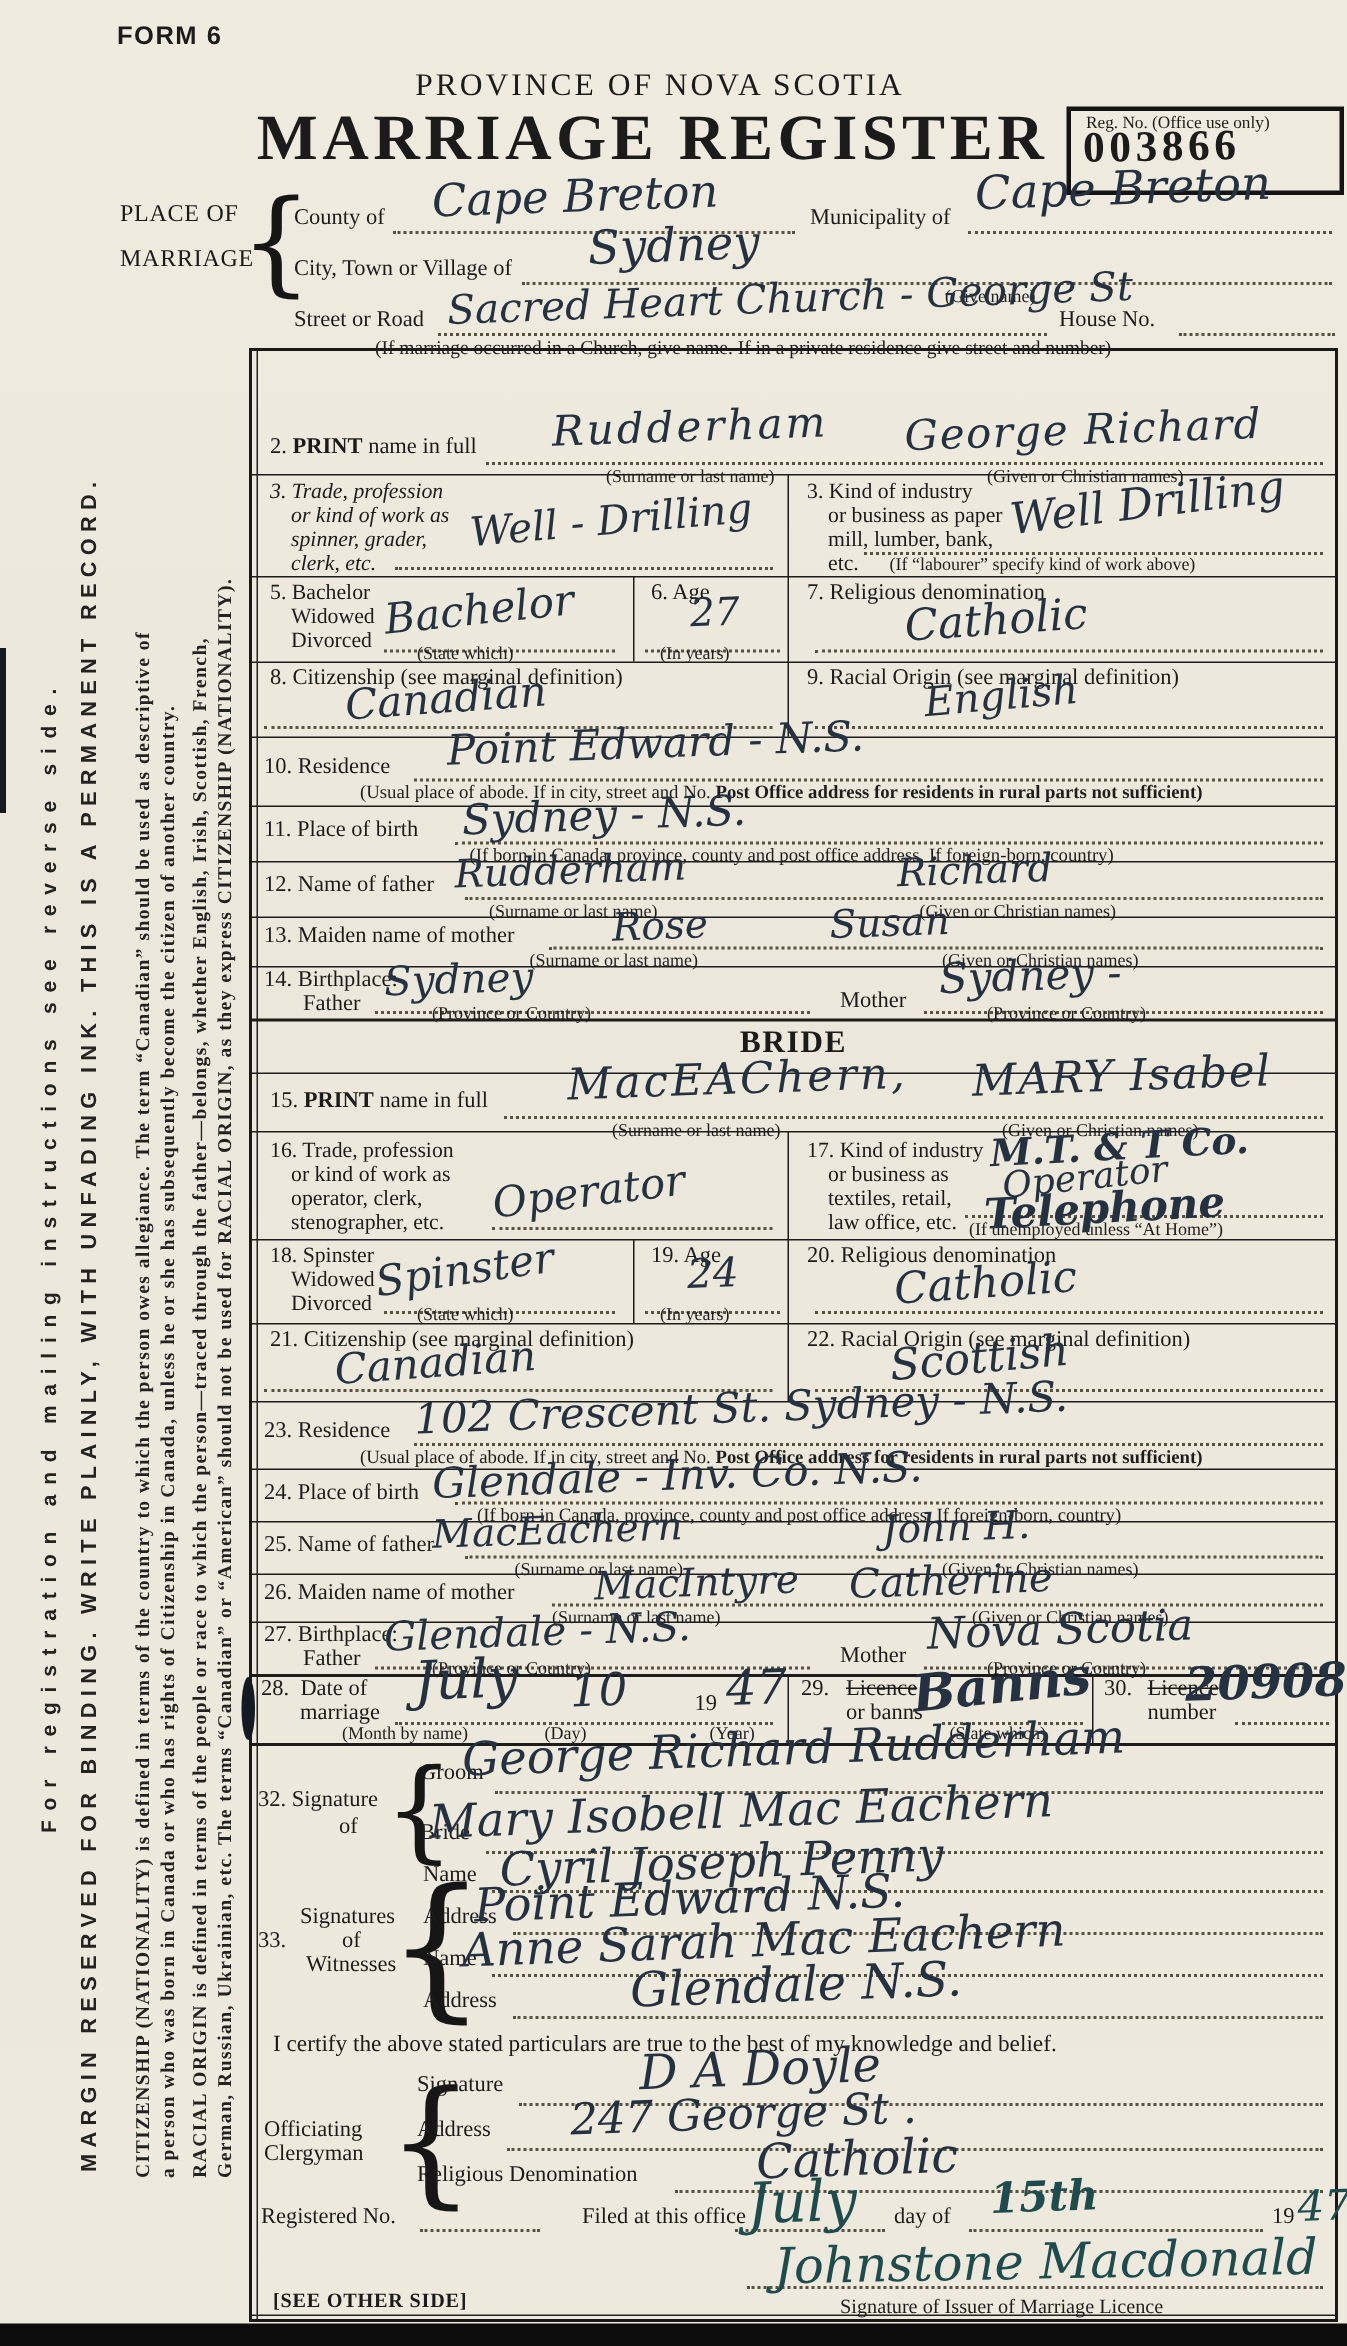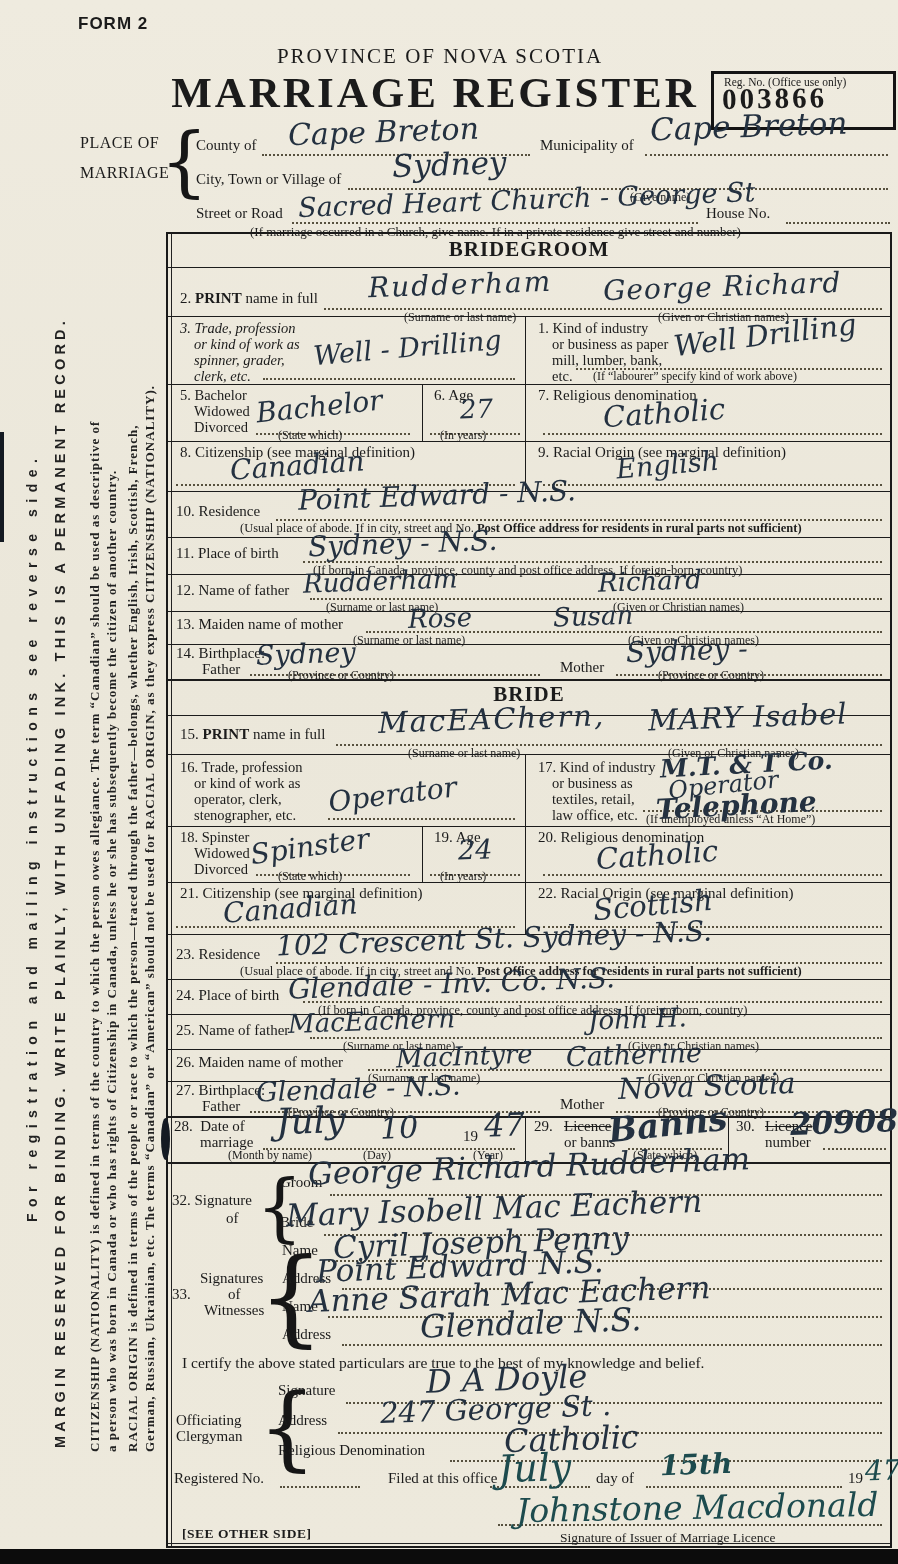--- a/index.html
+++ b/index.html
@@ -50,21 +50,21 @@
   <div class="vtext vsans" style="left:52px;top:1448px;font-size:14.5px;letter-spacing:4.2px;">MARGIN RESERVED FOR BINDING.  WRITE PLAINLY, WITH UNFADING INK.  THIS IS A PERMANENT RECORD.</div>
   <div class="vtext vserif" style="left:86px;top:1452px;font-size:13px;letter-spacing:1px;">
     <div>CITIZENSHIP (NATIONALITY) is defined in terms of the country to which the person owes allegiance.  The term “Canadian” should be used as descriptive of</div>
     <div>a person who was born in Canada or who has rights of Citizenship in Canada, unless he or she has subsequently become the citizen of another country.</div>
   </div>
   <div class="vtext vserif" style="left:124px;top:1452px;font-size:13px;letter-spacing:1px;">
     <div>RACIAL ORIGIN is defined in terms of the people or race to which the person—traced through the father—belongs, whether English, Irish, Scottish, French,</div>
     <div>German, Russian, Ukrainian, etc.  The terms “Canadian” or “American” should not be used for RACIAL ORIGIN, as they express CITIZENSHIP (NATIONALITY).</div>
   </div>
 
-  <div class="abs" style="left:78px;top:14px;font-family:'Liberation Sans',sans-serif;font-weight:bold;font-size:17px;letter-spacing:1px;">FORM 2</div>
+  <div class="abs" style="left:78px;top:14px;font-family:'Liberation Sans',sans-serif;font-weight:bold;font-size:17px;letter-spacing:1px;">FORM 6</div>
   <div class="abs" style="left:170px;top:44px;width:540px;text-align:center;font-size:21px;letter-spacing:2px;">PROVINCE OF NOVA SCOTIA</div>
   <div class="abs" style="left:160px;top:68px;width:550px;text-align:center;font-size:43px;font-weight:bold;letter-spacing:3px;">MARRIAGE REGISTER</div>
   <div class="regbox">
     <div class="abs" style="left:10px;top:2px;font-size:11.5px;">Reg. No. (Office use only)</div>
     <div class="abs" style="left:8px;top:8px;font-size:29px;font-weight:bold;letter-spacing:3px;transform:rotate(-1deg);">003866</div>
   </div>
 
   <div class="abs" style="left:80px;top:134px;font-size:16px;letter-spacing:.5px;">PLACE OF</div>
   <div class="abs" style="left:80px;top:164px;font-size:16px;letter-spacing:.5px;">MARRIAGE</div>
   <div class="brace" style="left:160px;top:116px;font-size:76px;">{</div>
@@ -83,21 +83,20 @@
 
   <div class="lbl" style="left:196px;top:205px;">Street or Road</div>
   <div class="dl" style="left:292px;right:200px;top:222px;"></div>
   <div class="hw" style="left:298px;top:184px;font-size:27px;">Sacred Heart Church - George St</div>
   <div class="lbl" style="left:706px;top:205px;">House No.</div>
   <div class="dl" style="left:786px;right:8px;top:222px;"></div>
   <div class="sub" style="left:250px;top:224px;font-size:13px;">(If marriage occurred in a Church, give name.  If in a private residence give street and number)</div>
 
   <div class="formbox">
 
-    <div class="r band" style="top:0;height:30px;">BRIDEGROOM</div>
 
     <div class="r" style="top:30px;height:52px;">
       <span class="lbl" style="left:12px;top:26px;"><span>2.</span> <b class="inl">PRINT</b> <span>name in full</span></span>
       <div class="dl" style="left:156px;right:8px;top:44px;"></div>
       <span class="sub" style="left:236px;top:46px;">(Surname or last name)</span>
       <span class="sub" style="left:490px;top:46px;">(Given or Christian names)</span>
       <span class="hw" style="left:200px;top:4px;font-size:28px;letter-spacing:2px;">Rudderham</span>
       <span class="hw" style="left:435px;top:6px;font-size:28px;letter-spacing:1px;">George Richard</span>
     </div>
 
@@ -105,21 +104,21 @@
       <div class="vline" style="left:357px;"></div>
       <span class="lbl lbl2" style="left:12px;top:4px;font-style:italic;">
         <span style="display:block">3. Trade, profession</span>
           <span style="display:block;margin-left:14px">or kind of work as</span>
         <span style="display:block;margin-left:14px">spinner, grader,</span>
           <span style="display:block;margin-left:14px">clerk, etc.</span>
       </span>
       <div class="dl" style="left:95px;right:375px;top:62px;"></div>
       <span class="hw" style="left:145px;top:16px;font-size:27px;transform:rotate(-5deg);">Well - Drilling</span>
       <span class="lbl lbl2" style="left:370px;top:4px;">
-        <span style="display:block">1. Kind of industry</span>
+        <span style="display:block">3. Kind of industry</span>
           <span style="display:block;margin-left:14px">or business as paper</span>
         <span style="display:block;margin-left:14px">mill, lumber, bank,</span>
           <span style="display:block;margin-left:14px">etc.</span>
       </span>
       <div class="dl" style="left:408px;right:8px;top:52px;"></div>
       <span class="sub" style="left:425px;top:53px;">(If “labourer” specify kind of work above)</span>
       <span class="hw" style="left:505px;top:2px;font-size:29px;transform:rotate(-7deg);">Well Drilling</span>
     </div>
 
     <div class="r" style="top:150px;height:57px;">

